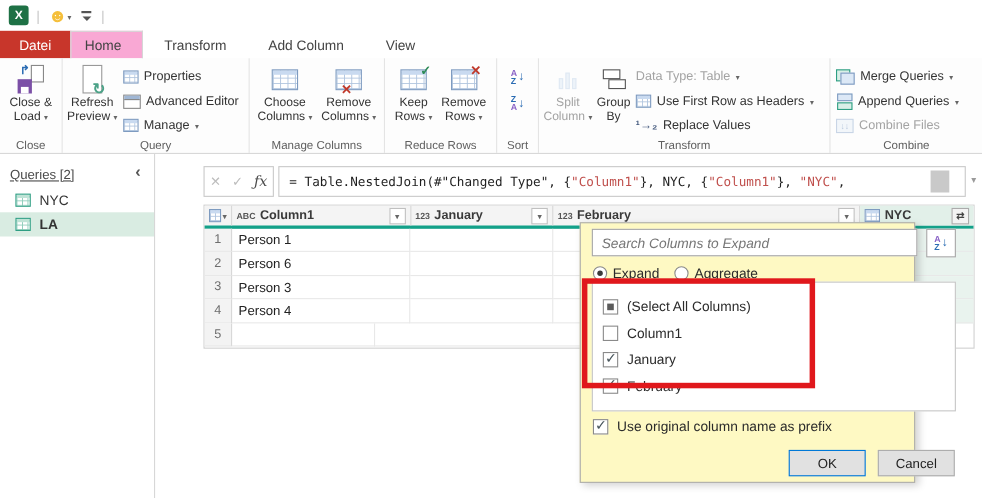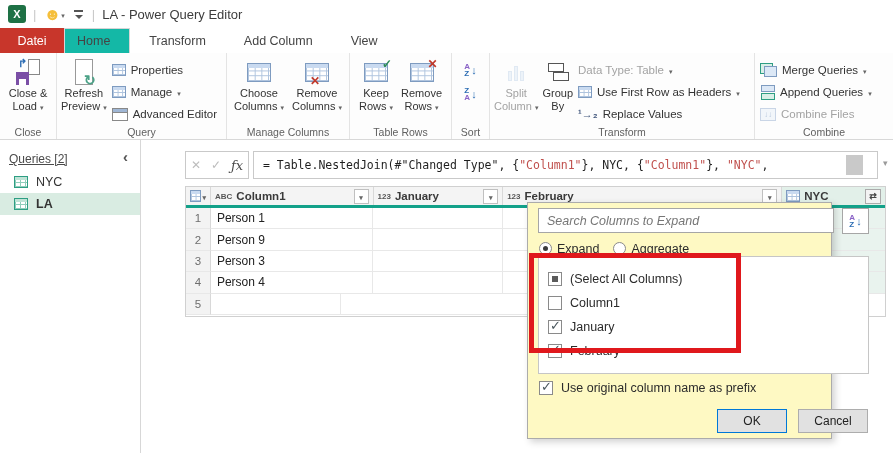--- a/index.html
+++ b/index.html
@@ -20,21 +20,21 @@
   .qat-icon { position:relative; width:12px; height:10px; margin-left:8px; }
   .qat-icon::before { content:""; position:absolute; left:1px; top:1px; width:9px; height:2px; background:#555; }
   .qat-icon::after { content:""; position:absolute; left:2px; top:6px;
     border-left:4px solid transparent; border-right:4px solid transparent; border-top:4px solid #555; }
   .tb-title { font-size:13px; color:#3c3c3c; }
 
   
   .tabsrow { position:absolute; left:0; top:28px; width:893px; height:25px; display:flex; background:#fff; }
   .tab { padding:0 19px; display:flex; align-items:center; font-size:12.5px; color:#444; }
   .tab.file { background:#C8362B; color:#fff; width:64px; justify-content:center; padding:0; }
-  .tab.active { border:1px solid #D6D6D6; border-bottom:1px solid #fff; background:#14b8a6; margin-bottom:-1px;padding-left:12px; }
+  .tab.active { border:1px solid #D6D6D6; border-bottom:1px solid #fff; background:#f9a8d4; margin-bottom:-1px;padding-left:12px; }
 
   
   .ribbon { position:absolute; left:0; top:53px; width:893px; height:87px;
     background:#FDFDFD; border-bottom:1px solid #D8D8D8; display:flex; }
   .rgroup { position:relative; height:100%; border-right:1px solid #E4E4E4; padding:3px 2px 14px 2px; }
   .gbody { display:flex; height:70px; align-items:flex-start; }
   .glabel { position:absolute; bottom:1px; left:0; width:100%; text-align:center;
     font-size:10.5px; color:#606060; white-space:nowrap; }
   .bigbtn { display:flex; flex-direction:column; align-items:center; padding:3px 2px 0 2px; cursor:default; }
   .bigbtn .ric { height:26px; display:flex; align-items:center; justify-content:center; margin-bottom:2px; }
@@ -173,21 +173,20 @@
 </head>
 <body>
 
 <div class="titlebar">
   <span class="xl-icon">X</span>
   <span class="tb-sep">|</span>
   <span class="smiley">☻</span>
   <i class="car"></i>
   <span class="qat-icon"></span>
   <span class="tb-sep">|</span>
-  <span class="tb-title">LA - Power Query Editor</span>
 </div>
 
 <div class="tabsrow">
   <div class="tab file">Datei</div>
   <div class="tab active">Home</div>
   <div class="tab">Transform</div>
   <div class="tab">Add Column</div>
   <div class="tab">View</div>
 </div>
 
@@ -214,27 +213,27 @@
         <span class="ric micon icon-refresh"></span>
         <span class="bl">Refresh</span>
         <span class="bl"><span>Preview</span> <i class="car"></i></span>
       </div>
       <div class="smcol">
         <div class="smbtn">
           <span class="micon mt mt-xs"></span>
           <span class="sl">Properties</span>
         </div>
         <div class="smbtn">
+          <span class="micon i-adv"></span>
+          <span class="sl">Advanced Editor</span>
+        </div>
+        <div class="smbtn">
           <span class="micon mt mt-xs"></span>
           <span class="sl">Manage</span>
           <i class="car"></i>
-        </div>
-        <div class="smbtn">
-          <span class="micon i-adv"></span>
-          <span class="sl">Advanced Editor</span>
         </div>
       </div>
     </div>
     <div class="glabel">Query</div>
   </div>
 
   <div class="rgroup" style="width:123px">
     <div class="gbody" style="justify-content:center; gap:4px">
       <div class="bigbtn">
         <span class="ric">
@@ -270,21 +269,21 @@
       <div class="bigbtn">
         <span class="ric">
             <span class="micon mt mt-lg">
               <span class="mark x tr">✕</span>
             </span>
           </span>
         <span class="bl">Remove</span>
         <span class="bl"><span>Rows</span> <i class="car"></i></span>
       </div>
     </div>
-    <div class="glabel">Table Rows</div>
+    <div class="glabel">Reduce Rows</div>
   </div>
 
   <div class="rgroup" style="width:38px">
     <div class="gbody" style="flex-direction:column; gap:4px; align-items:center; padding-top:4px">
       <div class="smbtn">
         <span class="sortaz">
           <span class="lcol">
               <i class="lA">A</i>
               <i class="lZ">Z</i>
             </span>
@@ -427,21 +426,21 @@
   <div id="grid-rows">
       <div class="grow">
         <div class="gc num">1</div>
         <div class="gc c1">Person 1</div>
         <div class="gc c2"></div>
         <div class="gc c3"></div>
         <div class="gc c4"></div>
       </div>
       <div class="grow">
         <div class="gc num">2</div>
-        <div class="gc c1">Person 9</div>
+        <div class="gc c1">Person 6</div>
         <div class="gc c2"></div>
         <div class="gc c3"></div>
         <div class="gc c4"></div>
       </div>
       <div class="grow">
         <div class="gc num">3</div>
         <div class="gc c1">Person 3</div>
         <div class="gc c2"></div>
         <div class="gc c3"></div>
         <div class="gc c4"></div>

